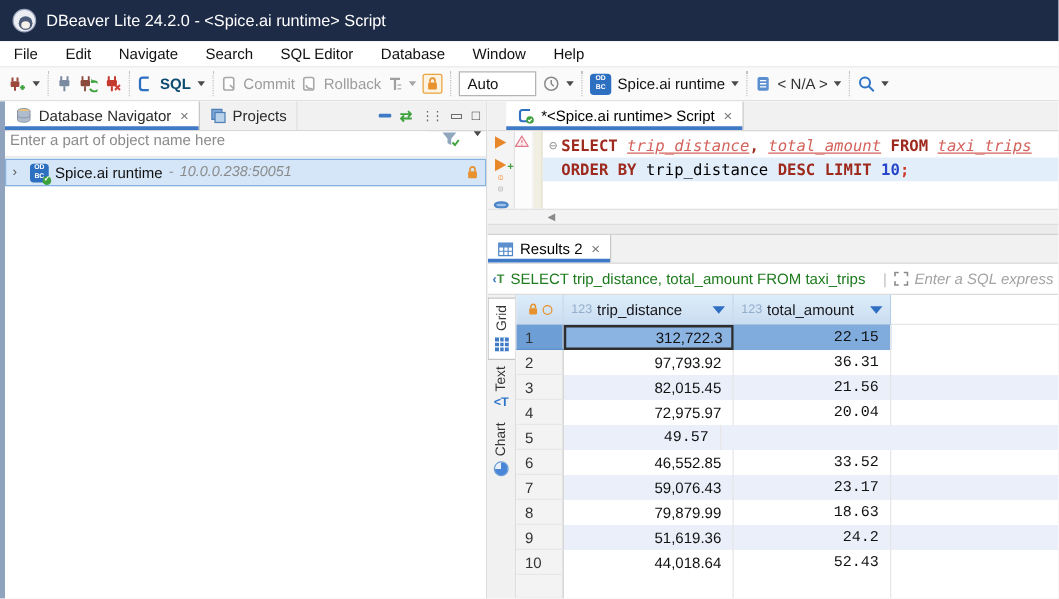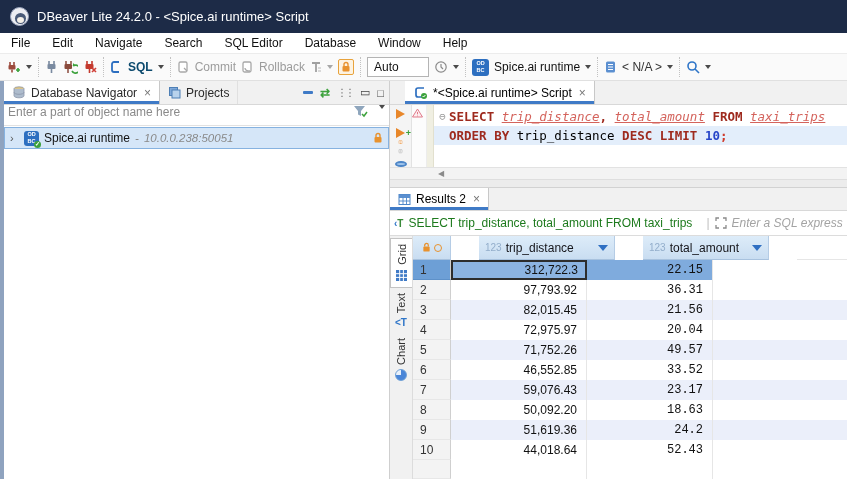--- a/index.html
+++ b/index.html
@@ -93,21 +93,21 @@
   .placeholder-txt { color: #a3a3a3; font-style: italic; white-space: nowrap; overflow: hidden; flex: 1; }
 
   .gridwrap { flex: 1; display: flex; overflow: hidden; }
   .vtabs { width: 23px; background: #f1f1f1; border-right: 1px solid #dcdcdc; display: flex; flex-direction: column; align-items: stretch; padding-top: 2px; flex: 0 0 auto; }
   .vtab { display: flex; flex-direction: column; align-items: center; gap: 4px; padding: 5px 0; font-size: 11px; color: #333; }
   .vtab .lbl { writing-mode: vertical-rl; transform: rotate(180deg); }
   .vtab.active { background: #fff; border: 1px solid #c4c4c4; border-right: none; }
   .pie { width: 12px; height: 12px; border-radius: 50%; background: conic-gradient(#4a86d8 0 265deg, #e8f0fa 265deg 360deg); border: 1px solid #6d9fd6; }
 
   .grid { flex: 1; display: flex; flex-direction: column; overflow: hidden; font-size: 12px; }
-  .ghead { display: flex; height: 24px; flex: 0 0 auto; gap: 28px; }
+  .ghead { display: flex; height: 24px; flex: 0 0 auto; }
   .gcorner { width: 38px; background: linear-gradient(#ddecf9, #c9ddf1); border-right: 1px solid #b5cce5; border-bottom: 1px solid #a8c2de; display: flex; align-items: center; justify-content: center; gap: 3px; flex: 0 0 auto; }
   .ring { width: 8px; height: 8px; border: 1.5px solid #e8922e; border-radius: 50%; }
   .gcol { display: flex; align-items: center; gap: 4px; padding: 0 6px; background: linear-gradient(#ddecf9, #c9ddf1); border-right: 1px solid #b5cce5; border-bottom: 1px solid #a8c2de; flex: 0 0 auto; }
   .gcol.c1 { width: 136px; } .gcol.c2 { width: 126px; }
   .typ { color: #93aecb; font-size: 10px; }
   .colname { color: #15151a; }
   .sort { width: 0; height: 0; border-left: 5px solid transparent; border-right: 5px solid transparent; border-top: 6px solid #2f6fc2; margin-left: auto; }
   .gheadfill { flex: 1; background: #fff; border-bottom: 1px solid #e6e6e6; }
 
   .grow { display: flex; height: 20px; flex: 0 0 auto; background: #fff; }
@@ -426,39 +426,38 @@
               <div class="cfill"></div>
             </div>
             <div class="grow">
               <div class="rnum">4</div>
               <div class="cell c1">72,975.97</div>
               <div class="cell c2">20.04</div>
               <div class="cfill"></div>
             </div>
             <div class="grow odd">
               <div class="rnum">5</div>
-              <div class="cell c1">71,752.26</div>
               <div class="cell c2">49.57</div>
               <div class="cfill"></div>
             </div>
             <div class="grow">
               <div class="rnum">6</div>
               <div class="cell c1">46,552.85</div>
               <div class="cell c2">33.52</div>
               <div class="cfill"></div>
             </div>
             <div class="grow odd">
               <div class="rnum">7</div>
               <div class="cell c1">59,076.43</div>
               <div class="cell c2">23.17</div>
               <div class="cfill"></div>
             </div>
             <div class="grow">
               <div class="rnum">8</div>
-              <div class="cell c1">50,092.20</div>
+              <div class="cell c1">79,879.99</div>
               <div class="cell c2">18.63</div>
               <div class="cfill"></div>
             </div>
             <div class="grow odd">
               <div class="rnum">9</div>
               <div class="cell c1">51,619.36</div>
               <div class="cell c2">24.2</div>
               <div class="cfill"></div>
             </div>
             <div class="grow">

